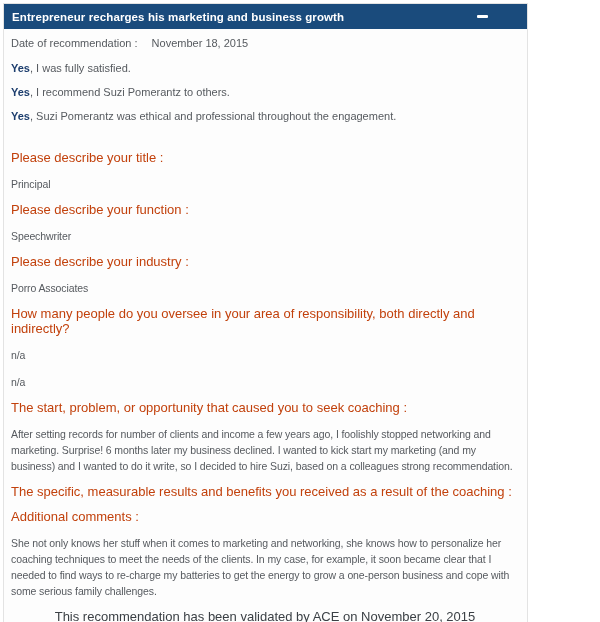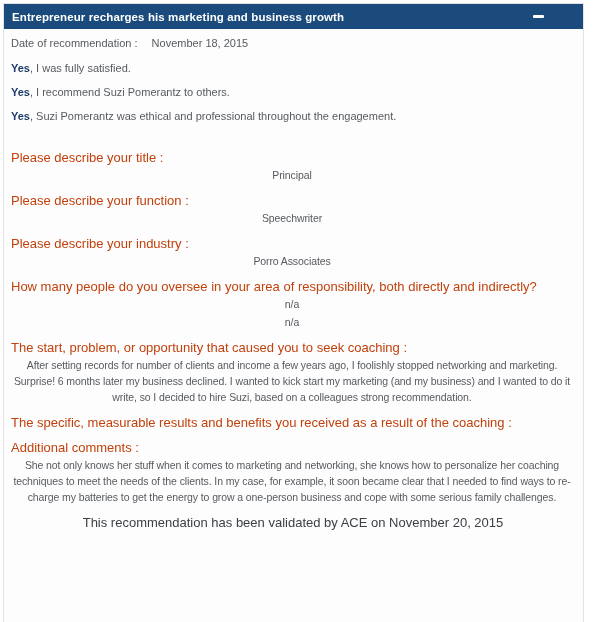--- a/index.html
+++ b/index.html
@@ -5,21 +5,21 @@
   * { margin: 0; padding: 0; box-sizing: border-box; }
   html, body {
     width: 600px; height: 622px;
     background: #ffffff;
     font-family: "Liberation Sans", "DejaVu Sans", sans-serif;
     overflow: hidden;
   }
   .card {
     position: absolute;
     left: 3px; top: 3px;
-    width: 581px; height: 619px;
+    width: 525px; height: 619px;
     background: #fdfdfd;
     border: 1px solid #e3e3e3;
     border-bottom: none;
     overflow: hidden;
   }
   .panel-header {
     background: #1a4b7c;
     color: #ffffff;
     height: 25px;
     display: flex;
@@ -68,23 +68,22 @@
     font-size: 13px;
     color: #c2410c;
     line-height: 15px;
     margin-top: 10px;
   }
   .answer {
     font-size: 10.5px;
     letter-spacing: -0.1px;
     color: #565a5f;
     line-height: 16px;
-    margin-top: 2px;
+    margin-top: 11px;
     padding-right: 2px;
-    text-align: center;
   }
   .validation {
     font-size: 13px;
     color: #3b4045;
     line-height: 15px;
     margin-top: 10px;
     text-align: center;
   }
 </style>
 </head>

